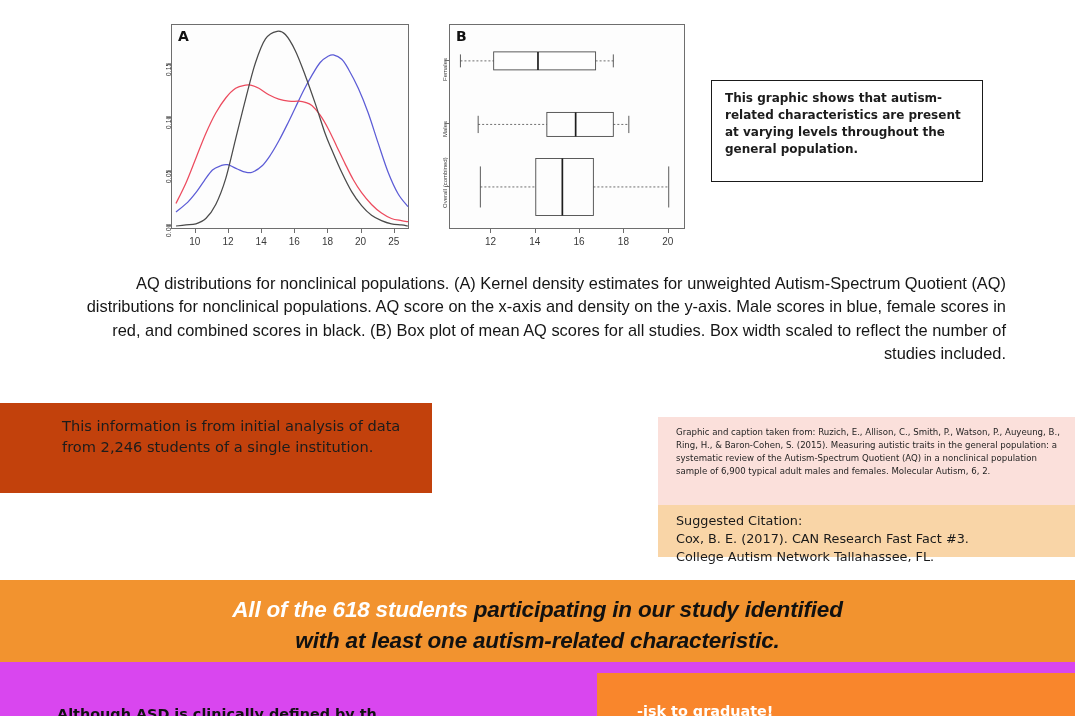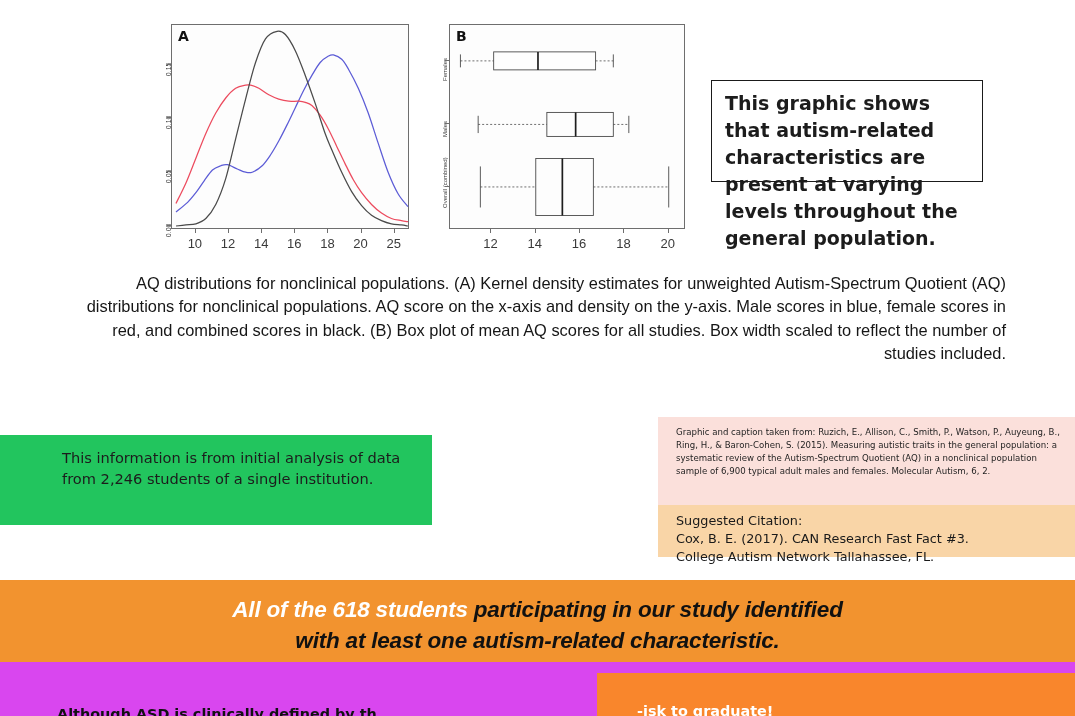--- a/index.html
+++ b/index.html
@@ -39,38 +39,38 @@
     position:absolute;
     font-size:7px;color:#3a3a3a;
     font-family:"Liberation Sans", sans-serif;
     transform:rotate(-90deg);
     transform-origin:right center;
     white-space:nowrap;
     text-align:right;
   }
   .xtick-label{
     position:absolute;
-    font-size:13px;color:#3a3a3a;
+    font-size:10px;color:#3a3a3a;
     font-family:"Liberation Sans", sans-serif;
     white-space:nowrap;
     transform:translateX(-50%);
   }
   .tickmark{position:absolute;background:#6e6e6e;}
   .tick-x{width:1px;height:4px;}
   .tick-y{height:1px;width:4px;}
 
   .callout{
     position:absolute;
     left:711px;top:80px;width:272px;height:102px;
     border:1.6px solid #1a1a1a;
     background:#ffffff;
     box-sizing:border-box;
     padding:9px 12px 9px 13px;
     font-family:"DejaVu Sans", sans-serif;
-    font-size:19px;
+    font-size:12px;
     font-weight:600;
     line-height:1.42;
     color:#1c1c1c;
   }
 
   
   .caption{
     position:absolute;
     left:74px;top:272px;width:932px;
     text-align:right;
@@ -79,27 +79,26 @@
     line-height:1.42;
     color:#161616;
     font-stretch:condensed;
   }
 
   
   .box{position:absolute;box-sizing:border-box;}
 
   .box-yellow-1{
     left:0px;top:403px;width:432px;height:90px;
-    background:#22c55e;
+    background:#c2410c;
     padding:12px 14px 10px 62px;
     font-family:"DejaVu Sans", sans-serif;
     font-size:14.6px;
     line-height:1.45;
     color:#1c1c1c;
-    margin-top:32px;
   }
   .box-yellow-2{
     left:0px;top:503px;width:432px;height:66px;
     background:#f8dfa0;
     padding:9px 14px 8px 62px;
     font-family:"DejaVu Sans", sans-serif;
     font-size:11.2px;
     font-weight:600;
     line-height:1.42;
     color:#1c1c1c;

